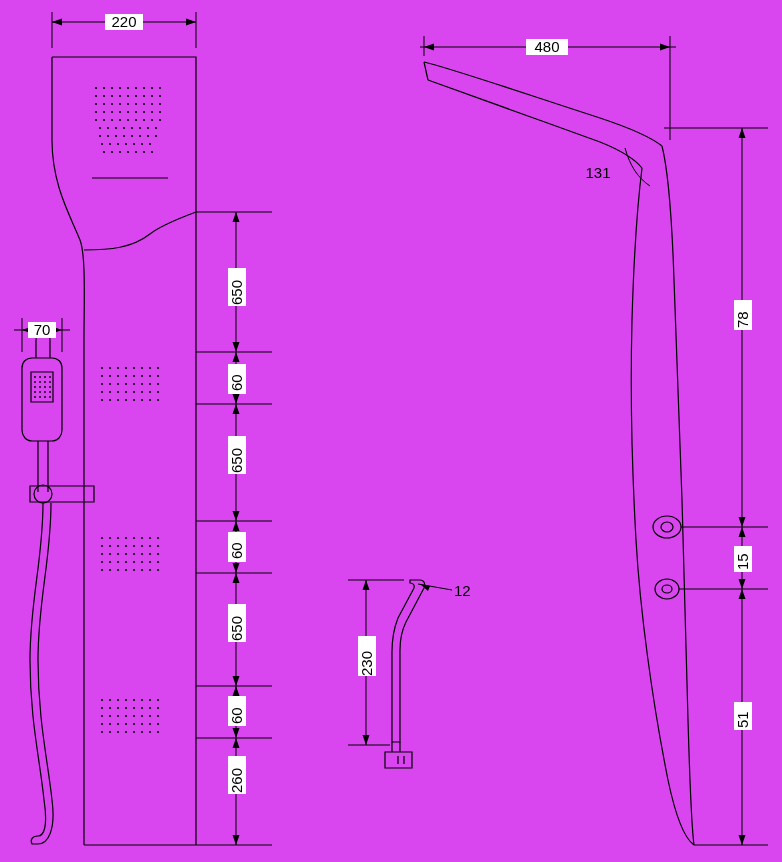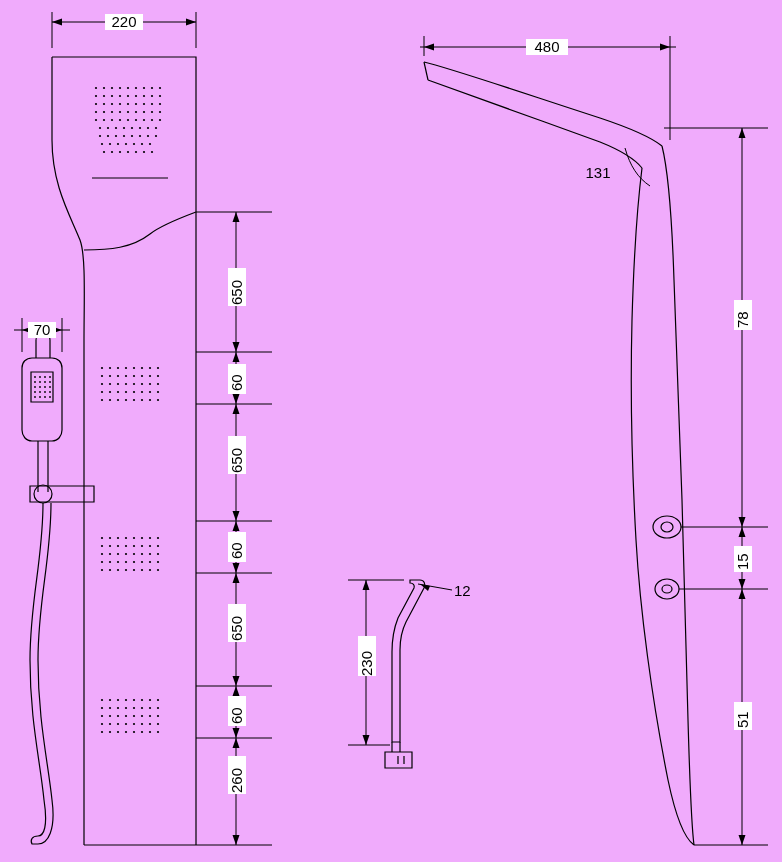--- a/index.html
+++ b/index.html
@@ -9,21 +9,21 @@
   }
   body {
     font-family: "Liberation Sans", sans-serif;
     color: #000000;
   }
   #sheet {
     position: relative;
     width: 782px;
     height: 862px;
     overflow: hidden;
-    background: #f0abfc;
+    background: #d946ef;
   }
   #drawing {
     position: absolute;
     left: 0;
     top: 0;
     width: 782px;
     height: 862px;
   }
   .dimtext {
     font-family: "Liberation Sans", sans-serif;

